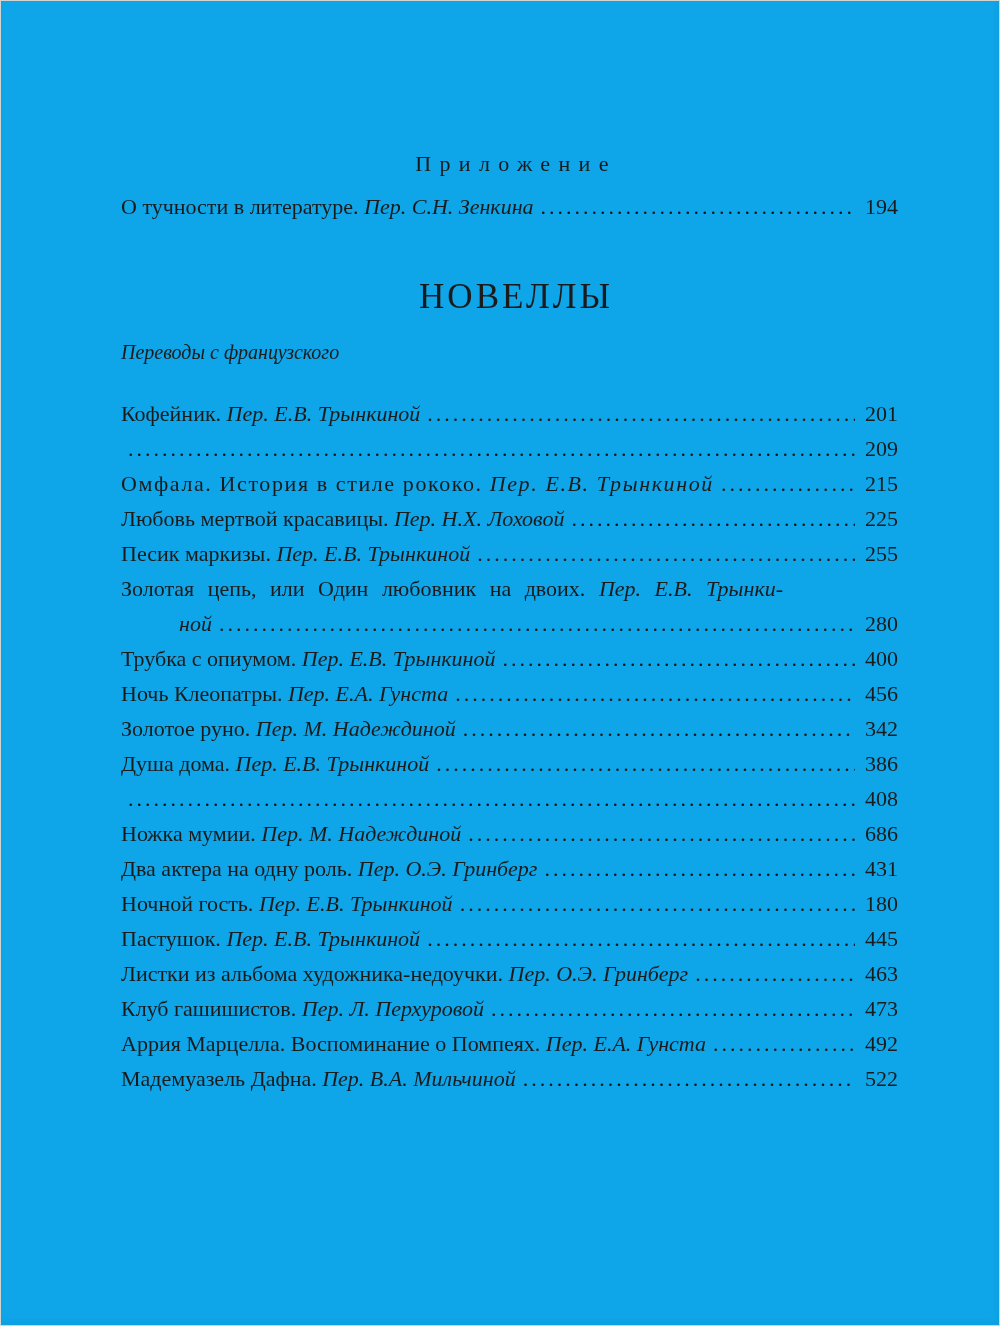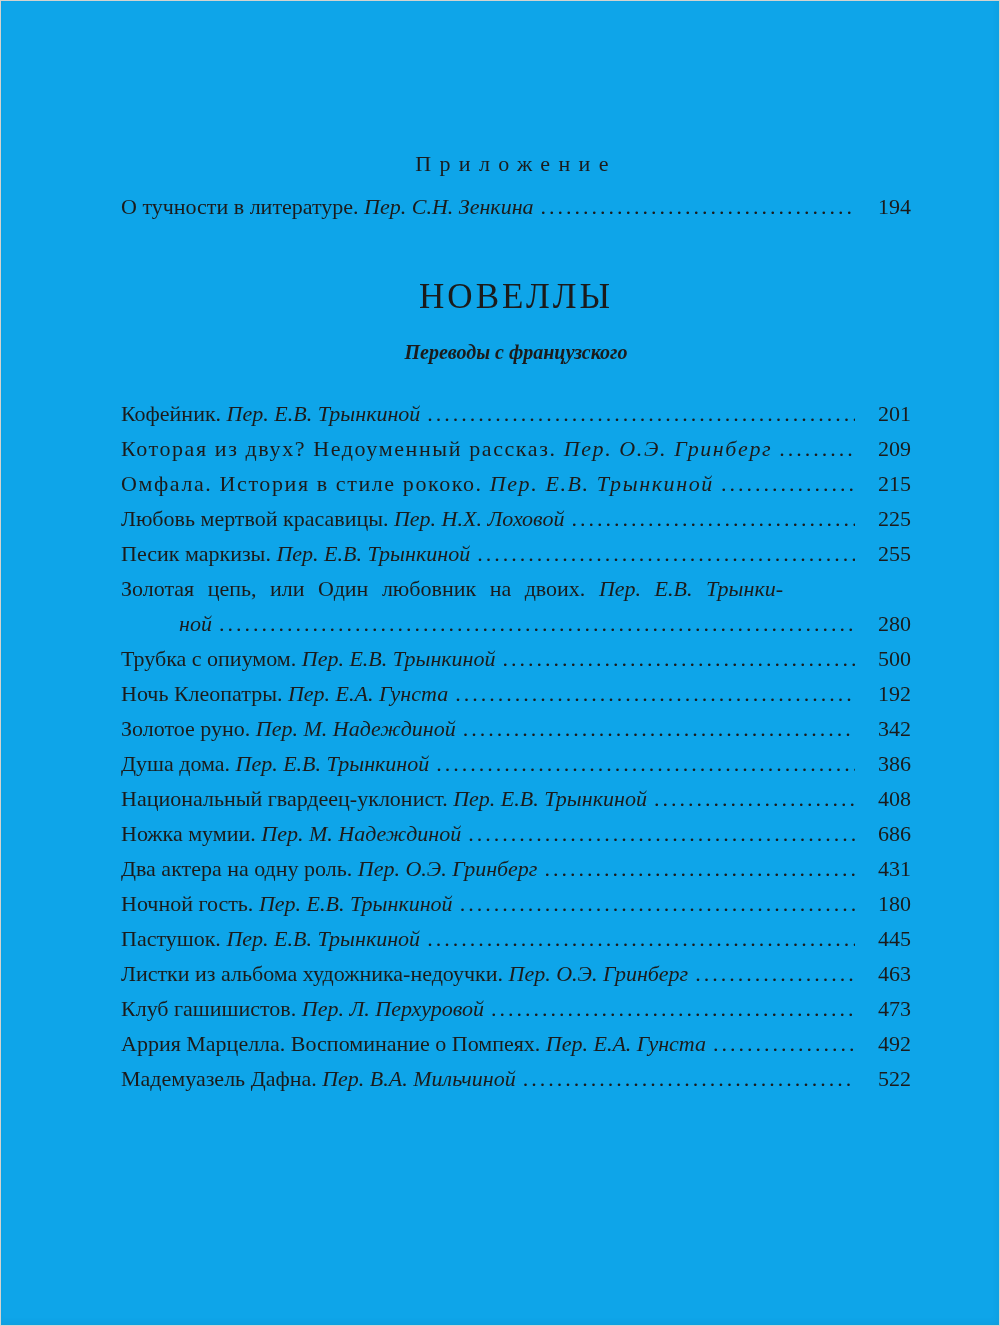--- a/index.html
+++ b/index.html
@@ -31,43 +31,41 @@
     font-weight: normal;
     line-height: 1.1;
     text-align: center;
     letter-spacing: 3px;
     margin-top: 54px;
     margin-bottom: 24px;
   }
   .section-subtitle {
     font-style: italic;
     font-size: 20px;
-    text-align: center;
+    text-align: left;
     margin-bottom: 32px;
-    font-weight: bold;
   }
   .toc .row {
     display: flex;
     align-items: baseline;
     font-size: 22px;
     line-height: 35px;
   }
   .toc .title { white-space: nowrap; }
   .toc .title i, .toc .cont i { font-style: italic; }
   .toc .leader {
     flex: 1 1 auto;
     overflow: hidden;
     white-space: nowrap;
     letter-spacing: 3px;
     margin: 0 10px 0 7px;
   }
   .toc .pagenum {
     flex: 0 0 auto;
     width: 46px;
-    text-align: right;
   }
   
   .main-toc .row:nth-child(2) .title,
   .main-toc .row:nth-child(3) .title { letter-spacing: 1.6px; }
   
   .main-toc .row.wrap-first .title { word-spacing: 8px; }
   .main-toc .row.wrap-cont { padding-left: 58px; }
 </style>
 </head>
 <body>
@@ -89,21 +87,20 @@
 
     <div class="section-subtitle">Переводы с французского</div>
 
     <div class="toc main-toc">
         <div class="row">
           <span class="title">Кофейник. <i>Пер. Е.В. Трынкиной</i></span>
           <span class="leader">........................................................................................................................................................................................................</span>
           <span class="pagenum">201</span>
         </div>
         <div class="row">
-          <span class="title">Которая из двух? Недоуменный рассказ. <i>Пер. О.Э. Гринберг</i></span>
           <span class="leader">........................................................................................................................................................................................................</span>
           <span class="pagenum">209</span>
         </div>
         <div class="row">
           <span class="title">Омфала. История в стиле рококо. <i>Пер. Е.В. Трынкиной</i></span>
           <span class="leader">........................................................................................................................................................................................................</span>
           <span class="pagenum">215</span>
         </div>
         <div class="row">
           <span class="title">Любовь мертвой красавицы. <i>Пер. Н.Х. Лоховой</i></span>
@@ -119,39 +116,38 @@
           <span class="title">Золотая цепь, или Один любовник на двоих. <i>Пер. Е.В. Трынки-</i></span>
         </div>
         <div class="row wrap-cont">
           <span class="cont"><i>ной</i></span>
           <span class="leader">........................................................................................................................................................................................................</span>
           <span class="pagenum">280</span>
         </div>
         <div class="row">
           <span class="title">Трубка с опиумом. <i>Пер. Е.В. Трынкиной</i></span>
           <span class="leader">........................................................................................................................................................................................................</span>
-          <span class="pagenum">500</span>
+          <span class="pagenum">400</span>
         </div>
         <div class="row">
           <span class="title">Ночь Клеопатры. <i>Пер. Е.А. Гунста</i></span>
           <span class="leader">........................................................................................................................................................................................................</span>
-          <span class="pagenum">192</span>
+          <span class="pagenum">456</span>
         </div>
         <div class="row">
           <span class="title">Золотое руно. <i>Пер. М. Надеждиной</i></span>
           <span class="leader">........................................................................................................................................................................................................</span>
           <span class="pagenum">342</span>
         </div>
         <div class="row">
           <span class="title">Душа дома. <i>Пер. Е.В. Трынкиной</i></span>
           <span class="leader">........................................................................................................................................................................................................</span>
           <span class="pagenum">386</span>
         </div>
         <div class="row">
-          <span class="title">Национальный гвардеец-уклонист. <i>Пер. Е.В. Трынкиной</i></span>
           <span class="leader">........................................................................................................................................................................................................</span>
           <span class="pagenum">408</span>
         </div>
         <div class="row">
           <span class="title">Ножка мумии. <i>Пер. М. Надеждиной</i></span>
           <span class="leader">........................................................................................................................................................................................................</span>
           <span class="pagenum">686</span>
         </div>
         <div class="row">
           <span class="title">Два актера на одну роль. <i>Пер. О.Э. Гринберг</i></span>

